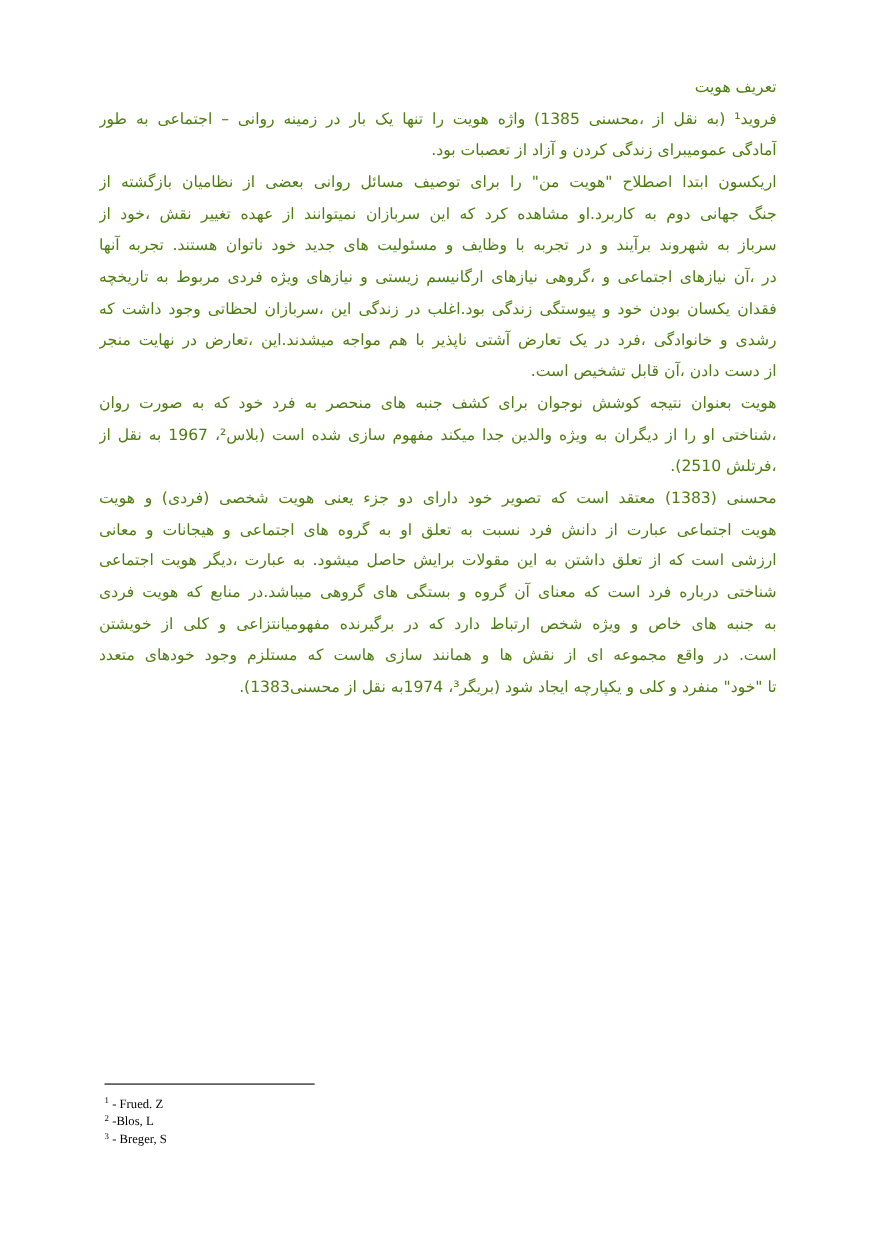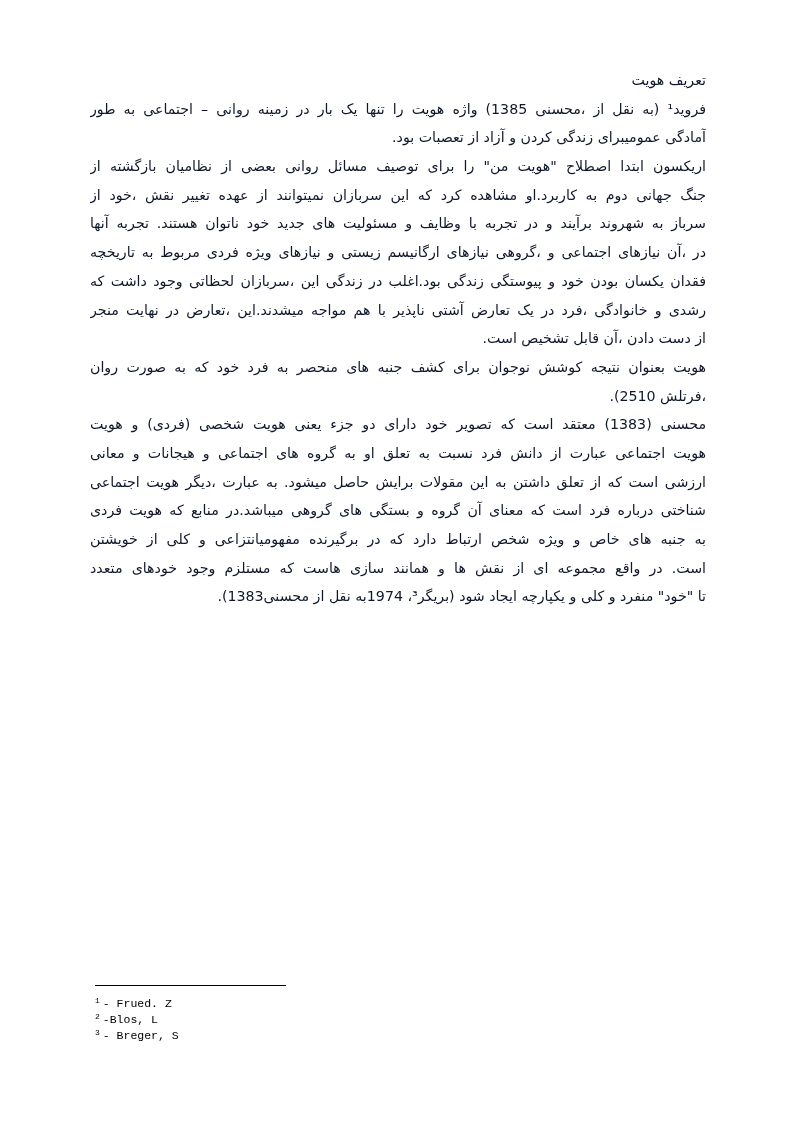--- a/index.html
+++ b/index.html
@@ -1,26 +1,26 @@
 <!DOCTYPE html>
 <html><head>
 <meta charset="utf-8">
 <style>
   html, body { margin: 0; padding: 0; background: #ffffff; }
   body { width: 794px; height: 1123px; position: relative; overflow: hidden; }
   .page { position: absolute; left: 0; top: 0; width: 794px; height: 1123px; background: #fff; }
   .content {
     position: absolute; left: 90px; top: 66px; width: 616px;
     direction: rtl; text-align: justify;
-    font-family: "DejaVu Sans", sans-serif; font-size: 14.2px; color: #0f172a;
+    font-family: "DejaVu Sans", sans-serif; font-size: 14.2px; color: #4d7c0f;
   }
   .ln { display: block; height: 28.7px; line-height: 28.7px; white-space: nowrap; overflow: hidden; text-align-last: justify; }
   .ln.last { text-align-last: right; }
   .footnote-rule { position: absolute; left: 95px; top: 985px; width: 191px; height: 1px; background: #000; }
-  .footnotes { position: absolute; left: 95px; top: 993px; font-family: Liberation Mono, monospace; font-size: 11.5px; color: #000; direction: ltr; }
+  .footnotes { position: absolute; left: 95px; top: 993px; font-family: Liberation Serif, serif; font-size: 11.5px; color: #000; direction: ltr; }
   .fn { height: 16px; line-height: 16px; white-space: nowrap; }
   .fn sup { font-size: 8px; vertical-align: 4px; margin-right: 3px; }
 </style>
 </head>
 <body>
 
 <div class="page">
   <div class="content">
     <span class="ln last">تعریف هویت</span>
 
@@ -34,20 +34,21 @@
       <span class="ln">جنگ جهانی دوم به کاربرد.او مشاهده کرد که این سربازان نمیتوانند از عهده تغییر نقش ،خود از</span>
       <span class="ln">سرباز به شهروند برآیند و در تجربه با وظایف و مسئولیت های جدید خود ناتوان هستند. تجربه آنها</span>
       <span class="ln">در ،آن نیازهای اجتماعی و ،گروهی نیازهای ارگانیسم زیستی و نیازهای ویژه فردی مربوط به تاریخچه</span>
       <span class="ln">فقدان یکسان بودن خود و پیوستگی زندگی بود.اغلب در زندگی این ،سربازان لحظاتی وجود داشت که</span>
       <span class="ln">رشدی و خانوادگی ،فرد در یک تعارض آشتی ناپذیر با هم مواجه میشدند.این ،تعارض در نهایت منجر</span>
       <span class="ln last">از دست دادن ،آن قابل تشخیص است.</span>
     </div>
 
     <div>
       <span class="ln">هویت بعنوان نتیجه کوشش نوجوان برای کشف جنبه های منحصر به فرد خود که به صورت روان</span>
+      <span class="ln">،شناختی او را از دیگران به ویژه والدین جدا میکند مفهوم سازی شده است (بلاس²، 1967 به نقل از</span>
       <span class="ln last">،فرتلش 2510).</span>
     </div>
 
     <div>
       <span class="ln">محسنی (1383) معتقد است که تصویر خود دارای دو جزء یعنی هویت شخصی (فردی) و هویت</span>
     </div>
 
     <div>
       <span class="ln">هویت اجتماعی عبارت از دانش فرد نسبت به تعلق او به گروه های اجتماعی و هیجانات و معانی</span>
       <span class="ln">ارزشی است که از تعلق داشتن به این مقولات برایش حاصل میشود. به عبارت ،دیگر هویت اجتماعی</span>

